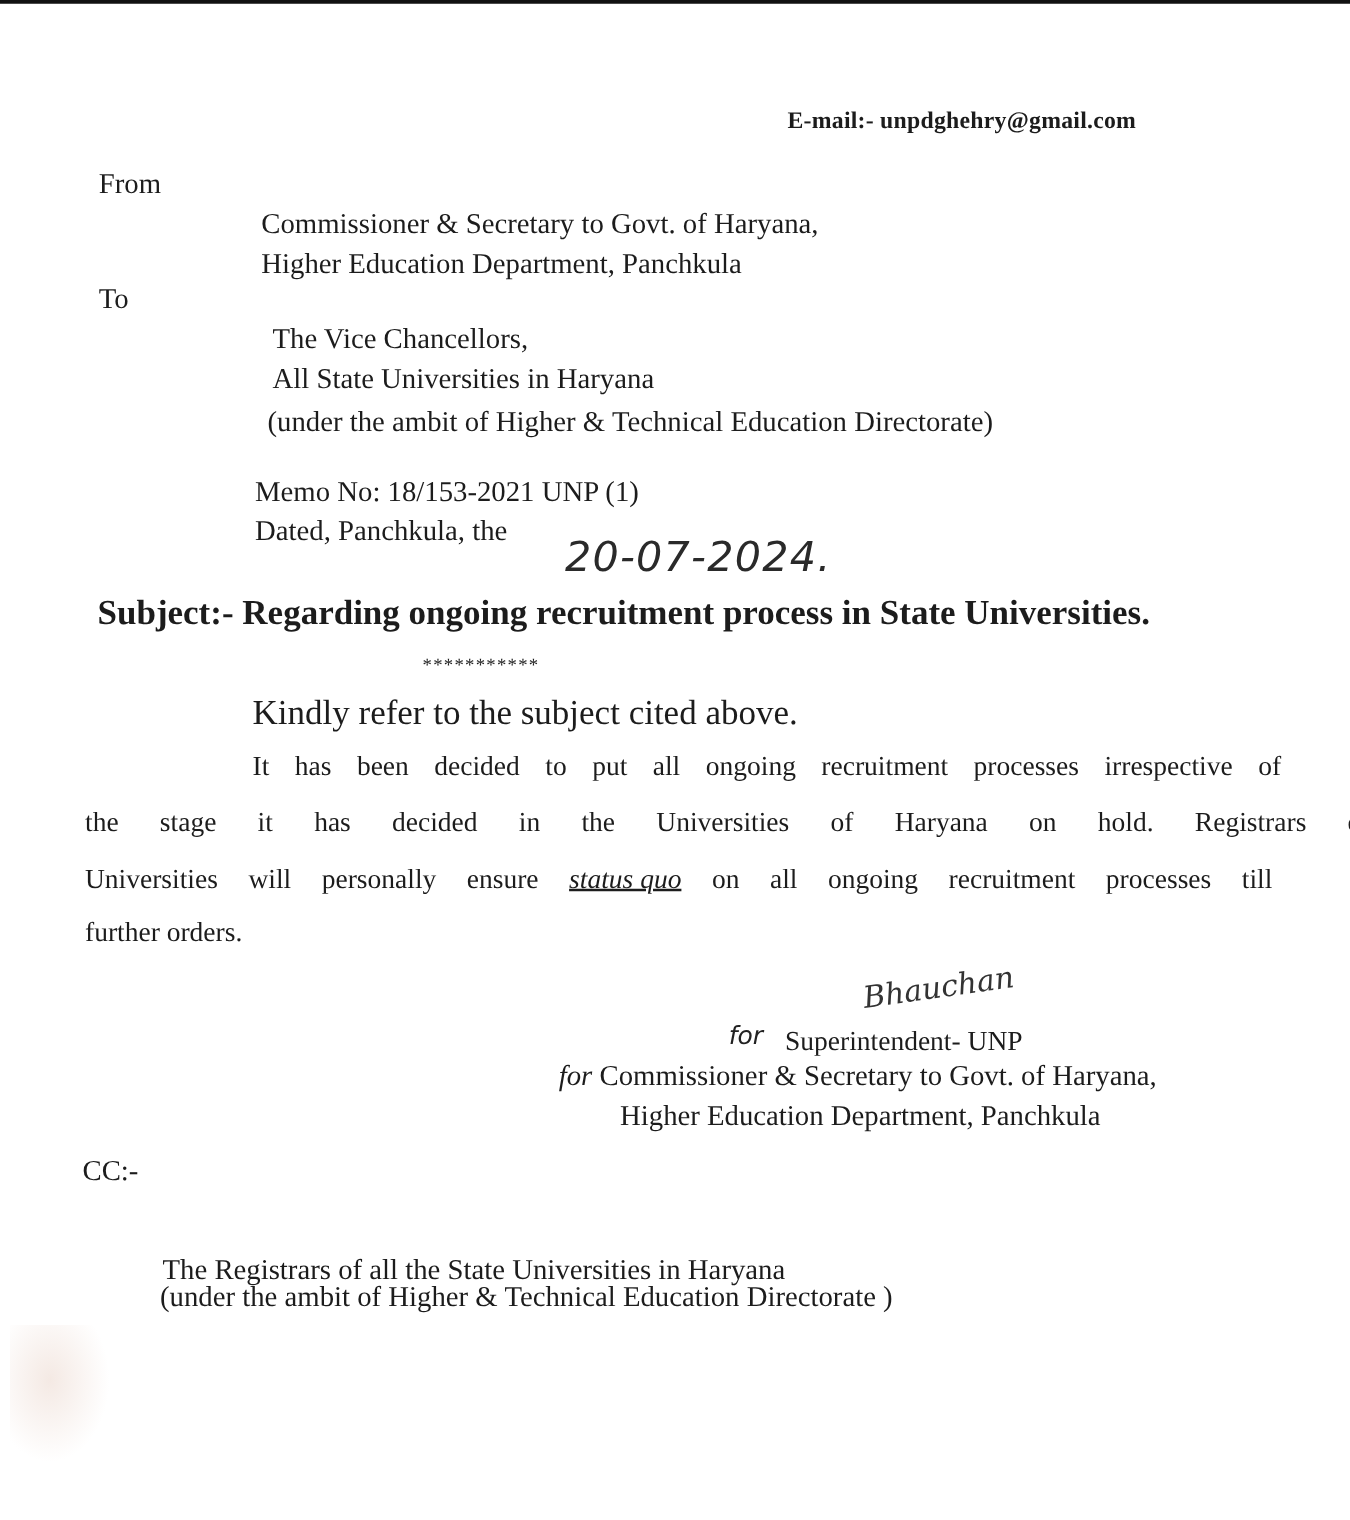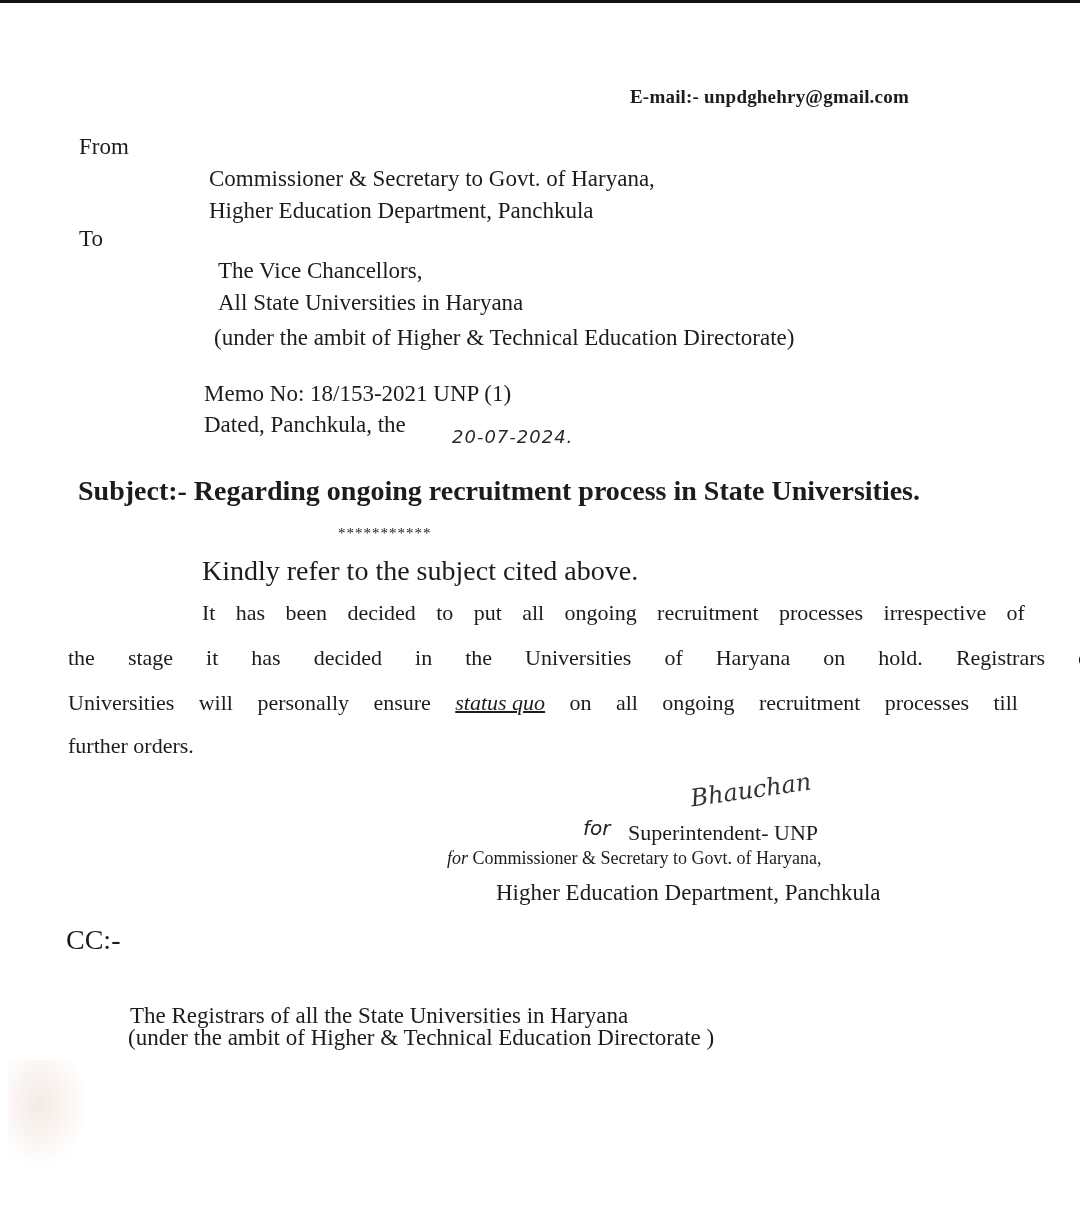--- a/index.html
+++ b/index.html
@@ -26,45 +26,45 @@
     .to-label { left: 79px; top: 226px; }
     .line { font-size: 23px; }
     .from-l1 { left: 209px; top: 166px; }
     .from-l2 { left: 209px; top: 198px; }
     .to-l1 { left: 218px; top: 258px; }
     .to-l2 { left: 218px; top: 290px; }
     .to-l3 { left: 214px; top: 325px; }
     .memo { left: 204px; top: 381px; }
     .dated { left: 204px; top: 412px; }
     .hand-date {
-      left: 452px; top: 426px; font-size: 18px; font-style: italic;
+      left: 452px; top: 426px; font-size: 33px; font-style: italic;
       font-family: "DejaVu Sans", sans-serif; color: #2a2a2a; letter-spacing: 1px;
     }
     .subject { left: 78px; top: 475px; font-size: 28px; font-weight: bold; }
     .stars { left: 338px; top: 525px; font-size: 15px; letter-spacing: 1px; }
     .para { font-size: 22px; }
     .p1 { left: 202px; top: 555px; font-size: 28px; }
     .p2a { left: 202px; top: 600px; width: 823px; display: flex; justify-content: space-between; }
     .p2b { left: 68px; top: 645px; width: 955px; display: flex; justify-content: space-between; gap: 33px; }
     .p2c { left: 68px; top: 690px; width: 950px; display: flex; justify-content: space-between; }
     .p2d { left: 68px; top: 733px; }
     .sq { font-weight: normal; font-style: italic; text-decoration: underline; text-decoration-thickness: 2px; }
     .for-hand {
       left: 583px; top: 816px; font-size: 20px; font-style: italic;
       font-family: "DejaVu Sans", sans-serif; color: #222;
     }
     .sig {
       left: 690px; top: 776px; font-size: 24px; font-style: italic;
       font-family: "DejaVu Serif", serif; color: #333; transform: rotate(-8deg);
     }
     .supt { left: 628px; top: 820px; font-size: 22px; }
-    .sign2 { left: 447px; top: 848px; font-size: 18px; }
+    .sign2 { left: 447px; top: 848px; font-size: 23px; }
     .sign2 i { font-style: italic; }
     .sign3 { left: 496px; top: 880px; font-size: 23px; }
-    .cc-label { left: 66px; top: 924px; font-size: 28px; }
+    .cc-label { left: 66px; top: 924px; font-size: 23px; }
     .cc1 { left: 130px; top: 981px; font-size: 23px; margin-top: 22px; }
     .cc2 { left: 128px; top: 1013px; font-size: 23px; margin-top: 12px; }
   </style>
 </head>
 <body>
 
 <div class="top-border"></div>
 <div class="smudge"></div>
 
 <div class="abs email">E-mail:- unpdghehry@gmail.com</div>

